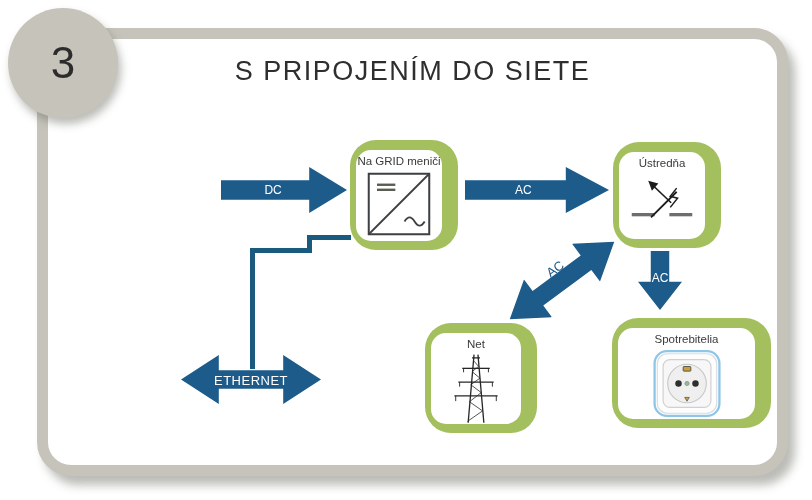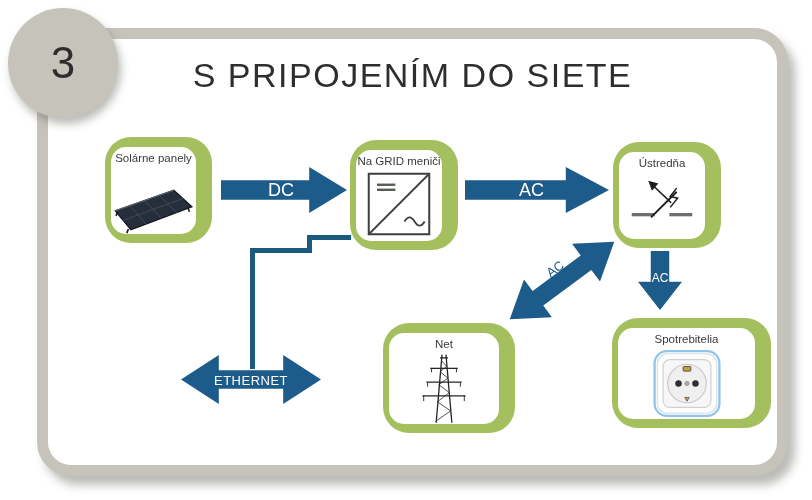--- a/index.html
+++ b/index.html
@@ -16,36 +16,36 @@
   }
   .badge{
     position:absolute;left:8px;top:8px;width:110px;height:110px;border-radius:50%;
     background:var(--frame-gray,#c6c4ba);
     box-shadow:3px 6px 9px rgba(105,105,95,.45);
     display:flex;align-items:center;justify-content:center;z-index:6;
   }
   .badge span{font-size:44px;color:#2c2c2c;}
   .title{
     position:absolute;left:37px;top:56px;width:751px;margin:0;
-    text-align:center;font-size:34px;font-weight:400;letter-spacing:1.5px;color:#2e2e2e;
+    text-align:center;font-size:27px;font-weight:400;letter-spacing:1.5px;color:#2e2e2e;
   }
   
   .node{position:absolute;background:var(--box-green,#a4c05e);border-radius:26px;}
   .node-inner{
     position:absolute;left:6px;top:10px;right:16px;bottom:9px;
     background:#fff;border-radius:15px;
     display:flex;flex-direction:column;align-items:center;padding-top:4px;box-sizing:border-box;
   }
   .node-label{font-size:11.5px;color:#3a3a3a;white-space:nowrap;line-height:15px;}
   
   .arrow{position:absolute;background:var(--arrow-blue,#1d5b8a);color:#fff;}
   .arrow-right{clip-path:polygon(0 29%,70% 29%,70% 0,100% 50%,70% 100%,70% 71%,0 71%);}
   .arrow-right .arrow-label{
-    position:absolute;left:16px;top:50%;width:70%;transform:translateY(-50%);
-    text-align:center;font-size:18px;
+    position:absolute;left:8px;top:50%;width:70%;transform:translateY(-50%);
+    text-align:center;font-size:12px;
   }
   .arrow-down{clip-path:polygon(29% 0,71% 0,71% 52%,100% 52%,50% 100%,0 52%,29% 52%);}
   .arrow-down .arrow-label{
     position:absolute;left:50%;top:46%;transform:translate(-50%,-50%);font-size:12px;
   }
   .arrow-double{clip-path:polygon(0 50%,27% 0,27% 31%,73% 31%,73% 0,100% 50%,73% 100%,73% 69%,27% 69%,27% 100%);}
   .arrow-double .arrow-label{
     position:absolute;left:50%;top:50%;transform:translate(-50%,-50%);
     font-size:13px;letter-spacing:.5px;white-space:nowrap;
   }
@@ -67,36 +67,20 @@
     <span>3</span>
   </div>
 
   <h1 class="title">S PRIPOJENÍM DO SIETE</h1>
 
   <div class="conn" style="left:307px;top:235px;width:44px;height:5px;"></div>
   <div class="conn" style="left:307px;top:235px;width:5px;height:18px;"></div>
   <div class="conn" style="left:250px;top:248px;width:62px;height:5px;"></div>
   <div class="conn" style="left:250px;top:248px;width:5px;height:121px;"></div>
 
-  <div class="node" style="left:105px;top:137px;width:107px;height:106px;">
-    <div class="node-inner">
-      <div class="node-label">Solárne panely</div>
-      <svg width="90" height="66" viewBox="0 0 104 80" style="margin-top:2px">
-        <polygon points="5,52 76,27 98,47 24,75" fill="#262e3c" stroke="#14181f" stroke-width="1.5"></polygon>
-        <line x1="5" y1="52" x2="76" y2="27" stroke="#5a6474" stroke-width="1.4"></line>
-        <line x1="22.8" y1="45.8" x2="42.5" y2="68" stroke="#46505e" stroke-width="1"></line>
-        <line x1="40.5" y1="39.5" x2="61" y2="61" stroke="#46505e" stroke-width="1"></line>
-        <line x1="58.3" y1="33.3" x2="79.5" y2="54" stroke="#46505e" stroke-width="1"></line>
-        <line x1="14.5" y1="63.5" x2="87" y2="37" stroke="#46505e" stroke-width="1"></line>
-        <line x1="21" y1="74" x2="19" y2="79" stroke="#1a1a1a" stroke-width="2"></line>
-        <line x1="93" y1="48" x2="95" y2="53" stroke="#1a1a1a" stroke-width="2"></line>
-        <line x1="8" y1="53" x2="6" y2="58" stroke="#1a1a1a" stroke-width="2"></line>
-      </svg>
-    </div>
-  </div>
 
   <div class="node" style="left:613px;top:142px;width:108px;height:106px;">
     <div class="node-inner">
       <div class="node-label">Ústredňa</div>
       <svg width="66" height="46" viewBox="0 0 72 50" style="margin-top:6px">
         <line x1="3" y1="41" x2="28" y2="41" stroke="#6e6e6e" stroke-width="3.6"></line>
         <line x1="44" y1="41" x2="69" y2="41" stroke="#6e6e6e" stroke-width="3.6"></line>
         <line x1="24" y1="44" x2="52" y2="16" stroke="#1c1c1c" stroke-width="2"></line>
         <line x1="46" y1="28" x2="27" y2="10" stroke="#1c1c1c" stroke-width="1.8"></line>
         <polygon points="21,4 32,7 25,15" fill="#1c1c1c"></polygon>
@@ -111,21 +95,21 @@
       <svg width="66" height="66" viewBox="0 0 72 72" style="margin-top:2px">
         <rect x="3" y="3" width="66" height="66" fill="#fff" stroke="#3d4043" stroke-width="2.2"></rect>
         <line x1="3" y1="69" x2="69" y2="3" stroke="#3d4043" stroke-width="2"></line>
         <line x1="12" y1="15" x2="32" y2="15" stroke="#585d53" stroke-width="2.6"></line>
         <line x1="12" y1="20.5" x2="32" y2="20.5" stroke="#585d53" stroke-width="2.6"></line>
         <path d="M42 55 q 5.5 -9 11 0 q 5.5 9 11 0" fill="none" stroke="#3d4043" stroke-width="2"></path>
       </svg>
     </div>
   </div>
 
-  <div class="node" style="left:383px;top:323px;width:132px;height:110px;">
+  <div class="node" style="left:425px;top:323px;width:112px;height:110px;">
     <div class="node-inner">
       <div class="node-label">Net</div>
       <svg width="62" height="76" viewBox="0 0 80 110">
         <g stroke="#262626" fill="none">
           <line x1="34" y1="9" x2="46" y2="9" stroke-width="2"></line>
           <line x1="37" y1="4" x2="28" y2="108" stroke-width="2"></line>
           <line x1="43" y1="4" x2="52" y2="108" stroke-width="2"></line>
           <path d="M37 14 L44 22 L34 30 L46 40 L32 50 L48 62 L30 76 L50 90 L27 106" stroke-width="1.2"></path>
           <line x1="19" y1="25" x2="61" y2="25" stroke-width="2"></line>
           <line x1="21" y1="25" x2="21" y2="31" stroke-width="1.4"></line>

